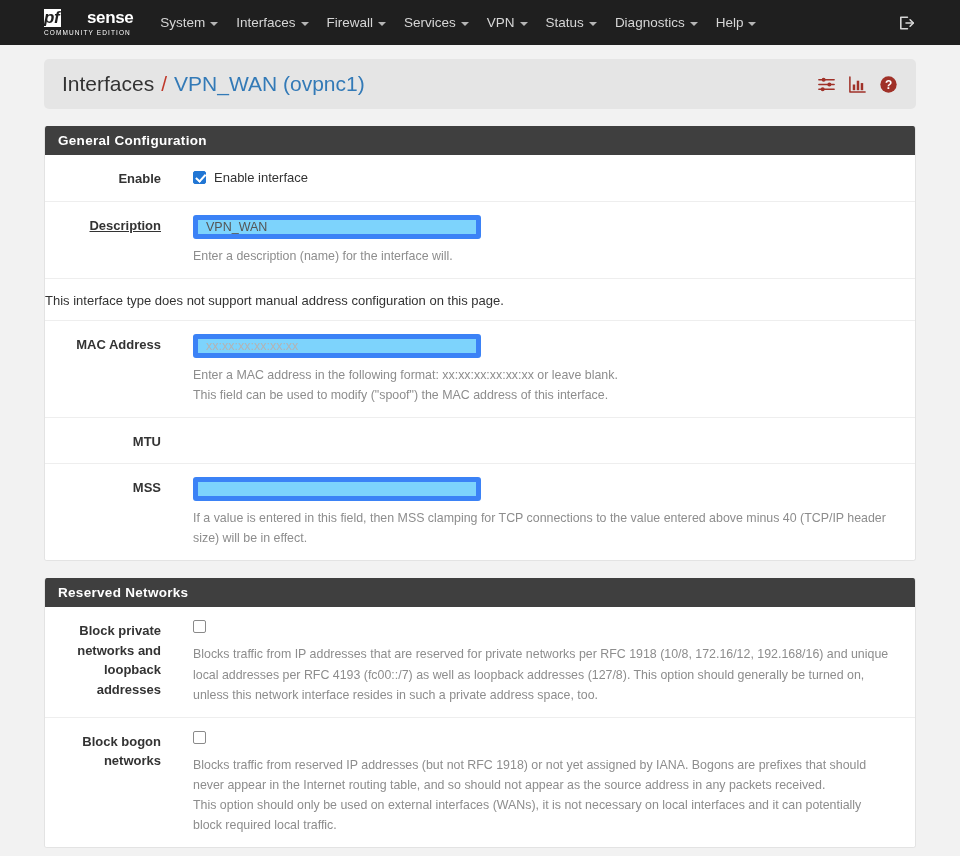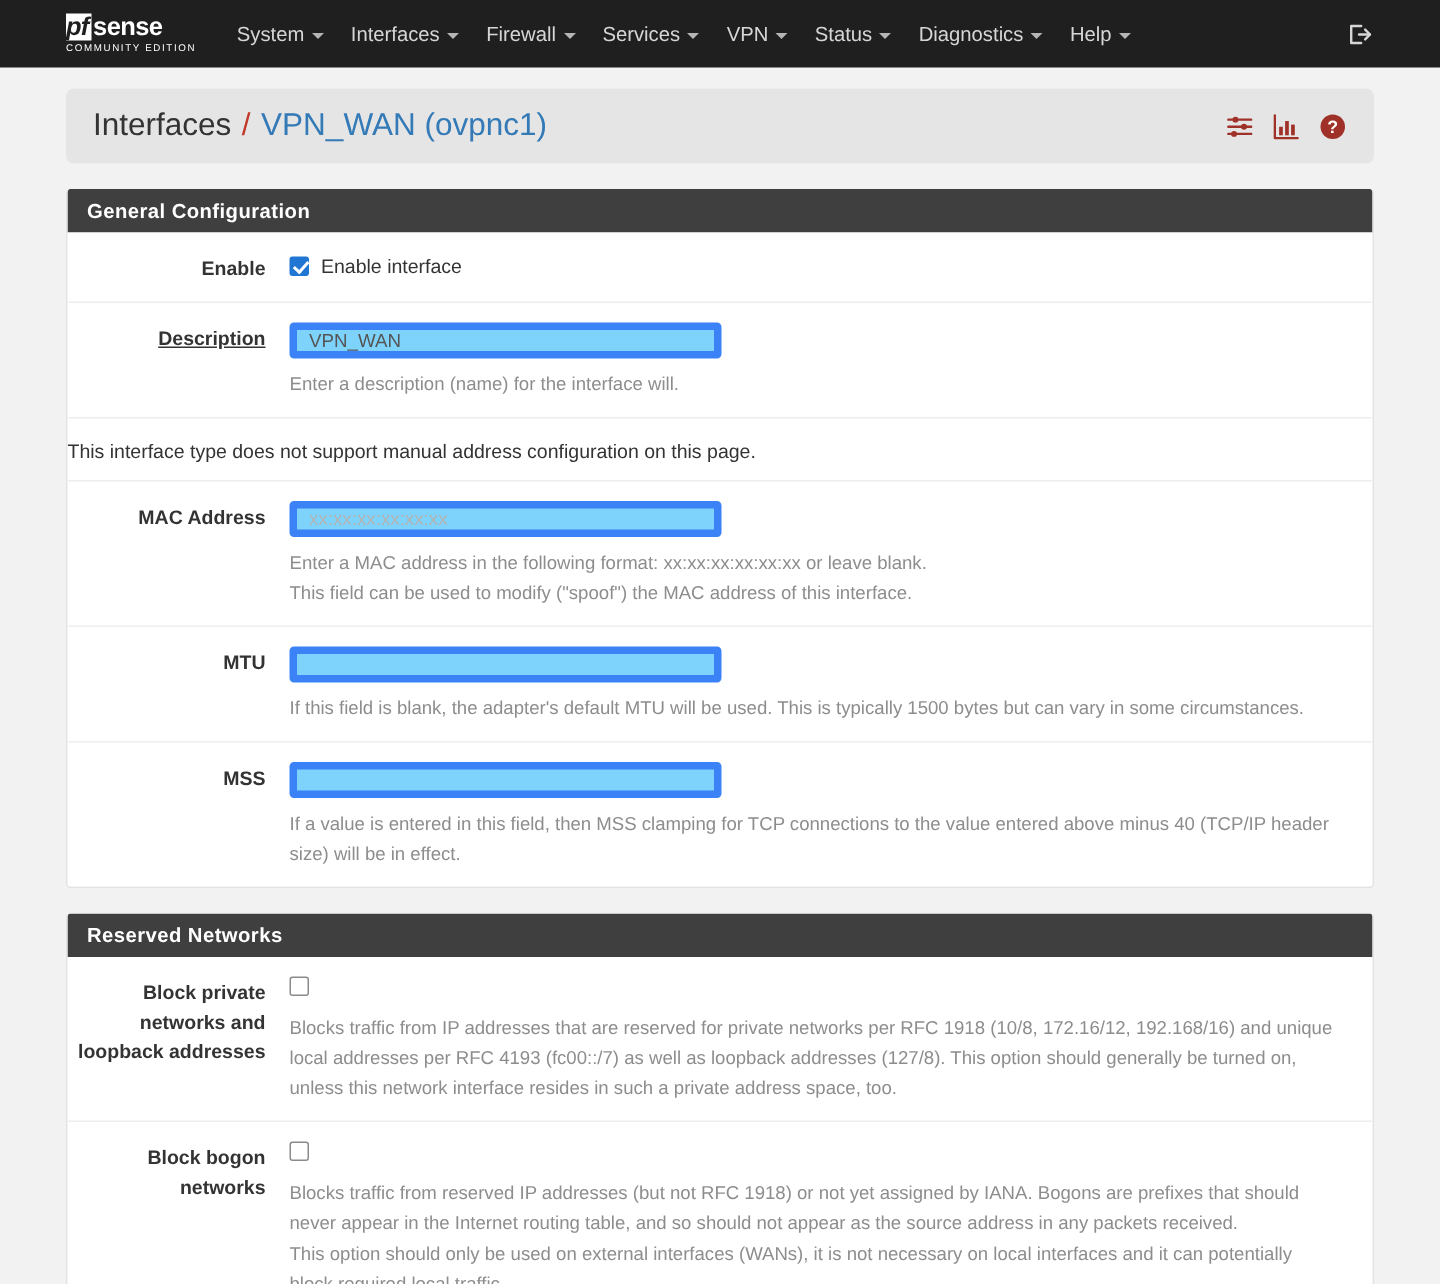--- a/index.html
+++ b/index.html
@@ -43,20 +43,21 @@
     letter-spacing: -0.5px;
     line-height: 17px;
   }
   .brand-sense {
     color: #ffffff;
     font-weight: bold;
     font-size: 17px;
     letter-spacing: -0.4px;
     line-height: 17px;
     margin-left: 1px;
+    padding-left: 25px;
   }
   .brand-sub {
     color: #ffffff;
     font-size: 6.5px;
     letter-spacing: 1.1px;
     margin-top: 3px;
     font-weight: normal;
   }
   .nav-items { display: flex; align-items: center; }
   .nav-item {
@@ -140,21 +141,21 @@
   .form-row {
     display: flex;
     padding: 13px 0 12px 0;
     border-bottom: 1px solid #eeeeee;
   }
   .form-row:last-child { border-bottom: none; }
   .form-label {
     width: 148px;
     min-width: 148px;
     text-align: right;
-    padding-right: 16px;
+    padding-right: 32px;
     padding-top: 1px;
     font-weight: bold;
     font-size: 13px;
     color: #333;
     line-height: 1.5;
   }
   .form-label .underlined {
     text-decoration: underline;
     cursor: help;
   }
@@ -351,24 +352,20 @@
           <input type="text" placeholder="xx:xx:xx:xx:xx:xx" style="">
           <div class="help">
             <div>Enter a MAC address in the following format: xx:xx:xx:xx:xx:xx or leave blank.</div>
             <div>This field can be used to modify ("spoof") the MAC address of this interface.</div>
           </div>
         </div>
       </div>
 
       <div class="form-row">
         <div class="form-label">MTU</div>
-        <div class="form-control-area">
-          <input type="text" value="" style="">
-          <div class="help">If this field is blank, the adapter's default MTU will be used. This is typically 1500 bytes but can vary in some circumstances.</div>
-        </div>
       </div>
 
       <div class="form-row">
         <div class="form-label">MSS</div>
         <div class="form-control-area">
           <input type="text" value="" style="">
           <div class="help">If a value is entered in this field, then MSS clamping for TCP connections to the value entered above minus 40 (TCP/IP header size) will be in effect.</div>
         </div>
       </div>
 

